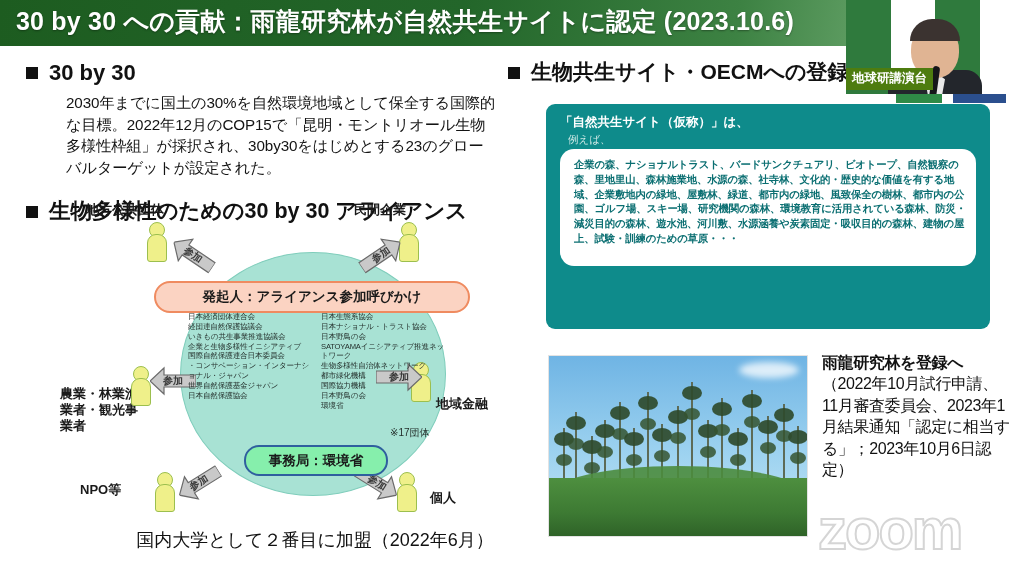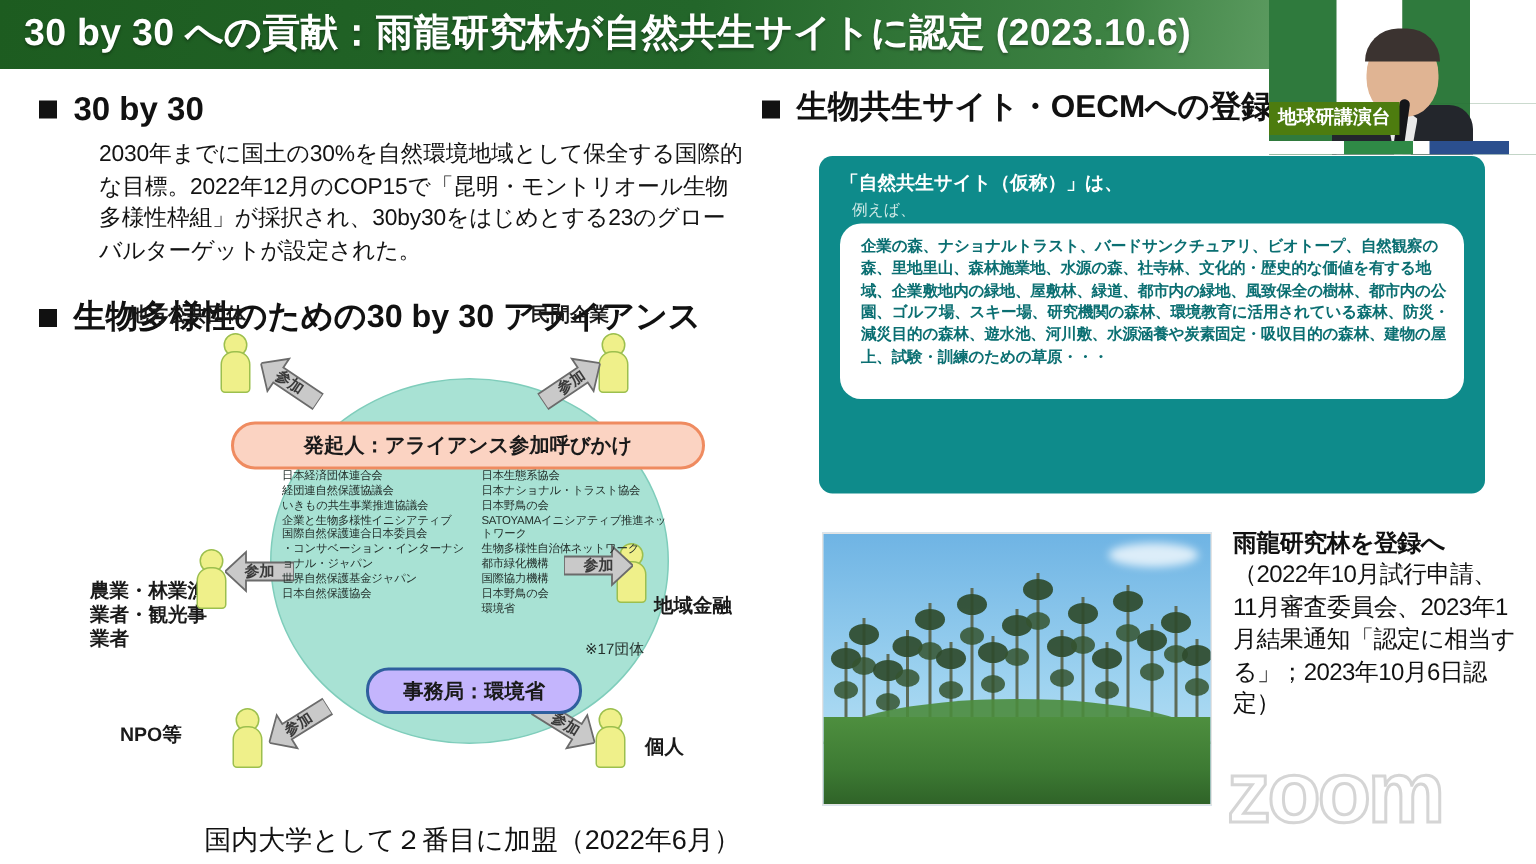--- a/index.html
+++ b/index.html
@@ -56,21 +56,21 @@
     position:absolute;display:flex;align-items:center;justify-content:center;
     font-weight:bold;color:#1a1a1a;white-space:nowrap;
   }
   .pill-founder{
     left:96px;top:81px;width:312px;height:28px;
     background:#fbd3c2;border:2px solid #ef8b60;border-radius:16px;
     font-size:13.5px;
   }
   .pill-office{
     left:186px;top:245px;width:140px;height:27px;
-    background:#c4b5fd;border:2px solid #2f5f9e;border-radius:15px;
+    background:#86efac;border:2px solid #2f5f9e;border-radius:15px;
     font-size:13.5px;
   }
   .org-cols{
     position:absolute;left:130px;top:112px;width:258px;
     display:flex;gap:8px;
   }
   .org-col{
     font-size:7.6px;line-height:1.30;color:#24302c;
     letter-spacing:-.15px;width:50%;
   }
@@ -94,21 +94,21 @@
     position:absolute;width:46px;height:30px;
     display:flex;align-items:center;justify-content:center;
     font-size:10px;font-weight:bold;color:#3a3a3a;
   }
   .arrow svg{position:absolute;inset:0;width:100%;height:100%;}
   .arrow span{position:relative;z-index:2;}
 
   .dlabel{position:absolute;font-size:13px;font-weight:bold;color:#1a1a1a;white-space:nowrap;line-height:1.22;}
 
   .caption{
-    position:absolute;left:100px;top:548px;width:430px;text-align:center;
+    position:absolute;left:100px;top:528px;width:430px;text-align:center;
     font-size:18px;color:#111;white-space:nowrap;
   }
 
   
   .teal-panel{
     position:absolute;left:546px;top:104px;width:444px;height:225px;
     background:#0e8b8b;border-radius:9px;overflow:hidden;
   }
   .tp-title{
     position:absolute;left:14px;top:10px;font-size:12.5px;font-weight:bold;color:#ffffff;

